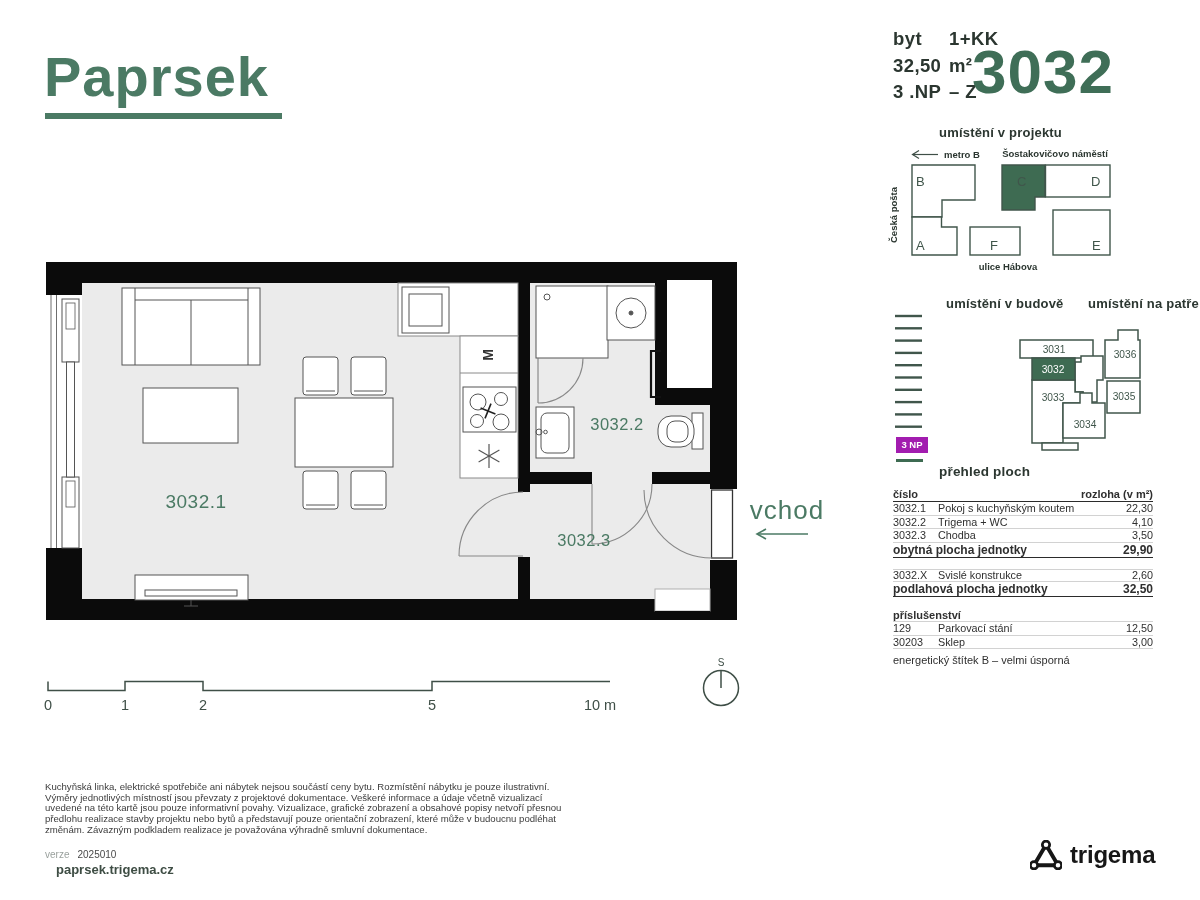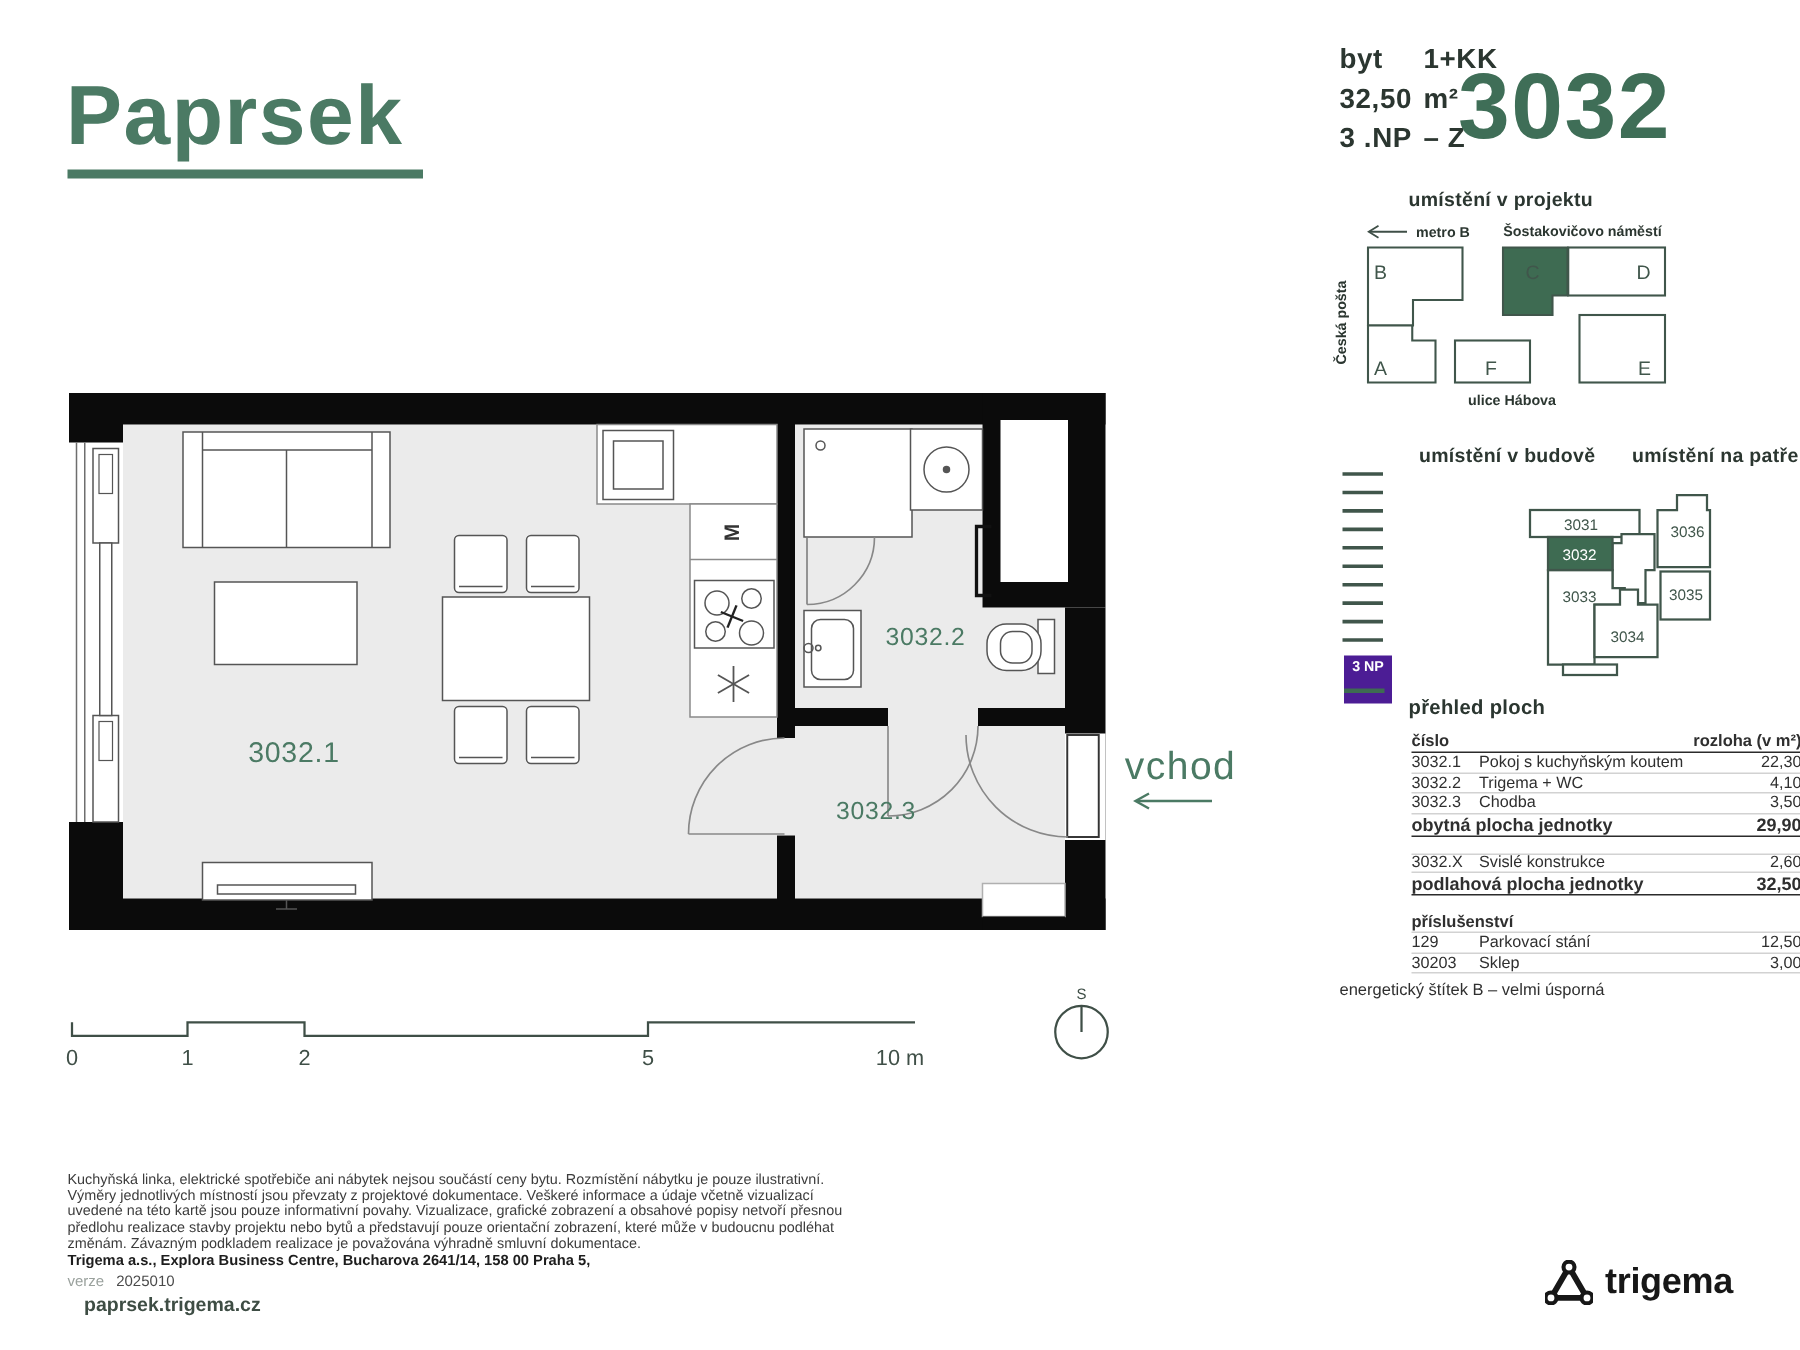--- a/index.html
+++ b/index.html
@@ -13,26 +13,26 @@
   
   .specs { position:absolute; left:893px; top:26px; }
   .spec-line { display:flex; height:26.5px; align-items:center; font-size:18.5px; font-weight:700; color:#2b3630; letter-spacing:.4px; }
   .spec-a { width:56px; }
   .unit-number { position:absolute; left:972px; top:36px; font-size:62px; font-weight:700; color:#3f6e57; letter-spacing:1px; }
 
   
   .sec-title { position:absolute; font-size:13px; font-weight:700; color:#2b3630; letter-spacing:.2px;margin-left:46px; }
 
   
-  .floor-badge { position:absolute; left:896px; top:437px; width:32px; height:32px; background:#4c1d95; color:#fff;
+  .floor-badge { position:absolute; left:896px; top:437px; width:32px; height:16px; background:#a21caf; color:#fff;
                  font-size:9.5px; font-weight:700; text-align:center; line-height:16px; }
   .green-divider { position:absolute; left:896px; top:459px; width:27px; height:3px; background:#3e6b52; }
 
   
-  .areas-table { position:absolute; left:893px; top:487px; width:260px; color:#2f2f2f;margin-left:48px; }
+  .areas-table { position:absolute; left:893px; top:487px; width:260px; color:#2f2f2f; }
   .t-row { display:flex; align-items:center; height:13.5px; font-size:10.8px; border-bottom:1px solid #d2d2d2; }
   .t-row.t-head { height:15px; font-weight:700; font-size:11px; border-bottom:1.5px solid #2b2b2b; }
   .t-row.t-total { height:15px; font-weight:700; font-size:12px; border-bottom:1.4px solid #2b2b2b; }
   .t-row.t-sub { height:14px; font-weight:700; font-size:11px; }
   .t-spacer { height:11px; }
   .t-c1 { width:45px; }
   .t-c2 { flex:1; }
   .t-c3 { text-align:right; }
   .energy-note { position:absolute; left:893px; top:654px; font-size:11px; color:#2f2f2f; }
 
@@ -336,21 +336,20 @@
 
     <g>
       <circle cx="721" cy="688" r="17.5" fill="none" stroke="#3f4f47" stroke-width="1.5"></circle>
       <line x1="721" y1="670.5" x2="721" y2="688" stroke="#3f4f47" stroke-width="1.5"></line>
       <text x="721" y="666" font-size="10" fill="#3f4f47" text-anchor="middle">S</text>
     </g>
   </svg>
 
   <div class="disclaimer">Kuchyňská linka, elektrické spotřebiče ani nábytek nejsou součástí ceny bytu. Rozmístění nábytku je pouze ilustrativní. Výměry jednotlivých místností jsou převzaty z projektové dokumentace. Veškeré informace a údaje včetně vizualizací uvedené na této kartě jsou pouze informativní povahy. Vizualizace, grafické zobrazení a obsahové popisy netvoří přesnou předlohu realizace stavby projektu nebo bytů a představují pouze orientační zobrazení, které může v budoucnu podléhat změnám. Závazným podkladem realizace je považována výhradně smluvní dokumentace.</div>
   <div class="address">
-    <div>Trigema a.s., Explora Business Centre, Bucharova 2641/14, 158 00 Praha 5,</div>
   </div>
   <div class="version-line">
     <span class="v-label">verze</span><span class="v-value">2025010</span>
   </div>
   <div class="website">paprsek.trigema.cz</div>
 
   <div class="trigema-logo">
     <svg width="32" height="30" viewBox="0 0 28 26">
       <path d="M14,4 L3.5,22 L24.5,22 Z" fill="none" stroke="#171717" stroke-width="3.4" stroke-linejoin="round"></path>
       <circle cx="14" cy="4" r="3.2" fill="#ffffff" stroke="#171717" stroke-width="2.4"></circle>

